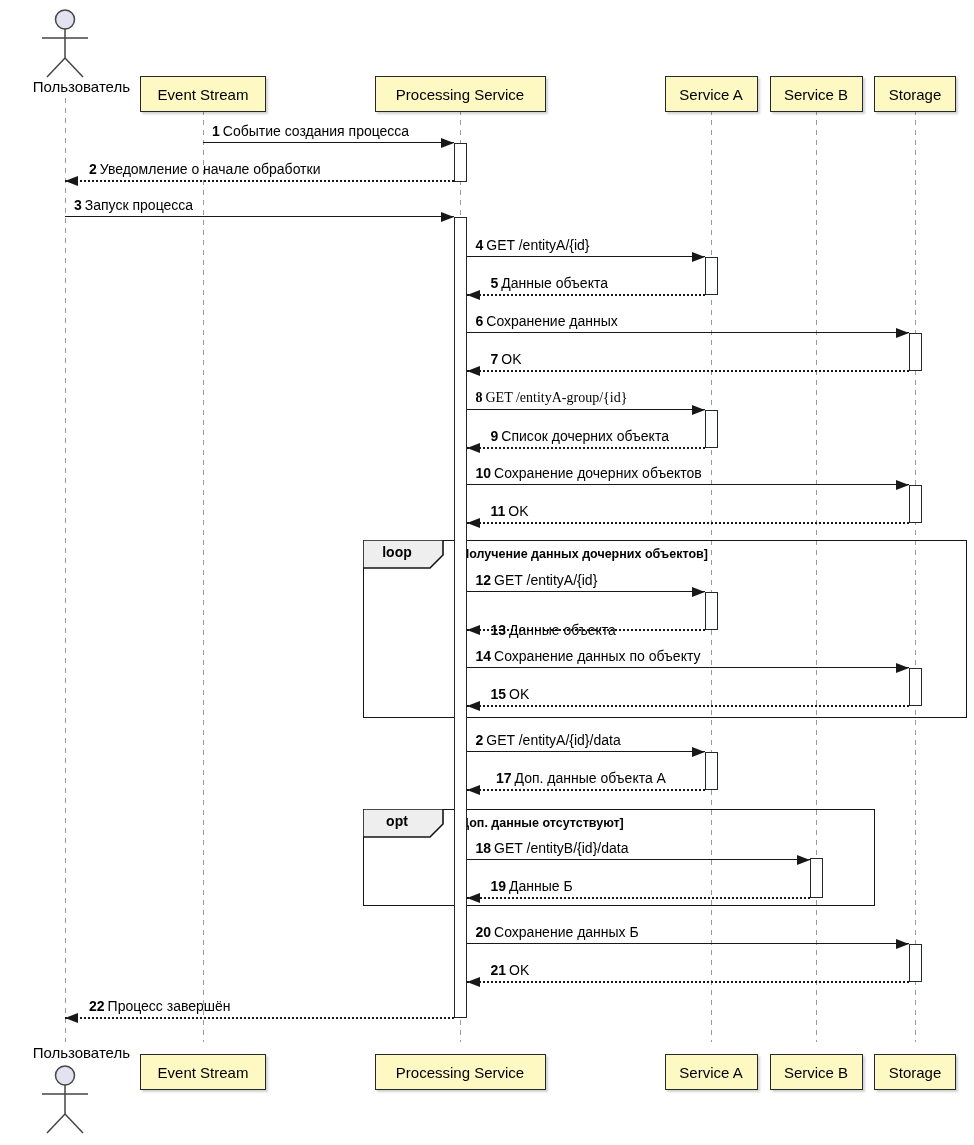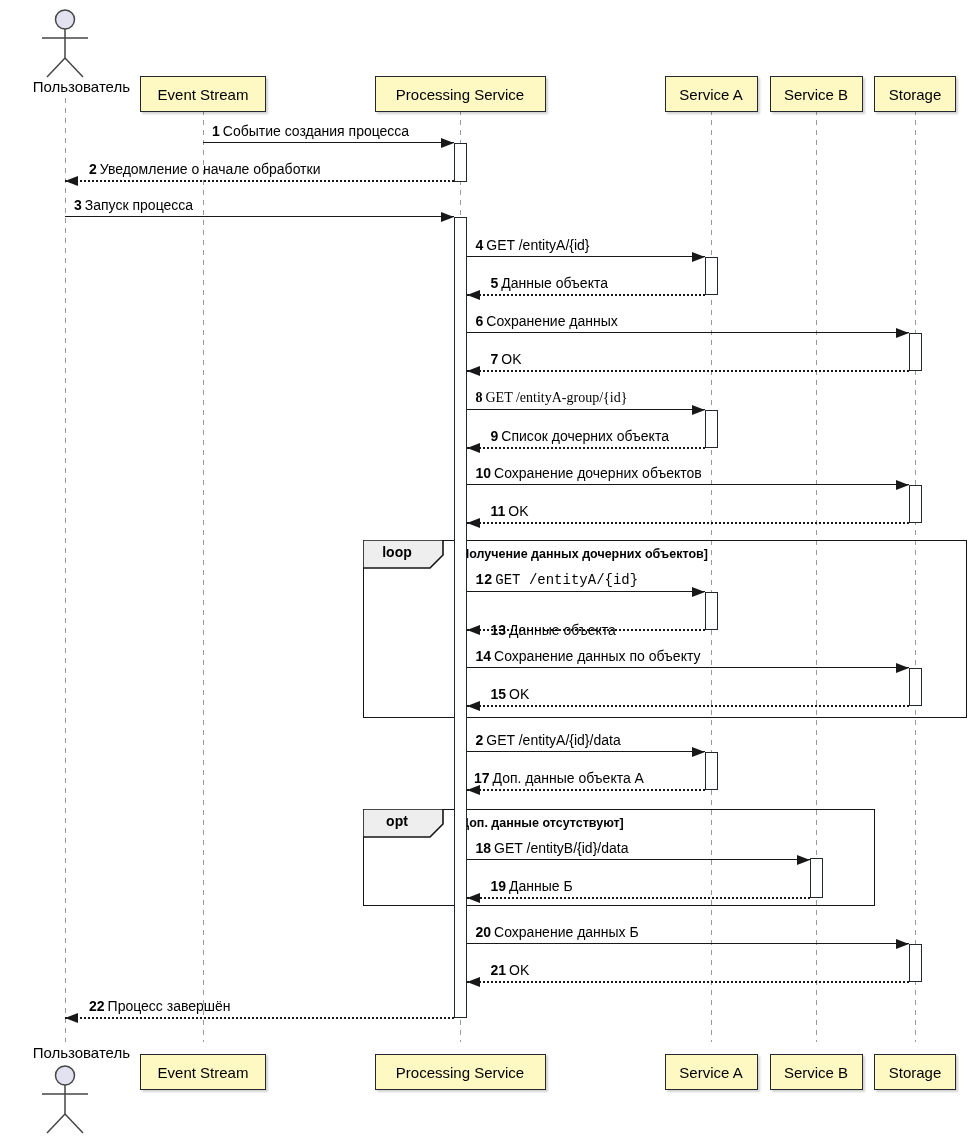--- a/index.html
+++ b/index.html
@@ -120,36 +120,36 @@
     <div class="msg-head left" style="left: 466.5px; top: 442.5px;"></div>
     <div class="msg-label" style="left: 490.5px; top: 427px;"><b>9</b>Список дочерних объекта</div>
     <div class="msg-line sync" style="left: 466.5px; top: 484px; width: 442px;"></div>
     <div class="msg-head right" style="left: 895.5px; top: 479.5px;"></div>
     <div class="msg-label" style="left: 475.5px; top: 464px;"><b>10</b>Сохранение дочерних объектов</div>
     <div class="msg-line return" style="left: 466.5px; top: 522px; width: 442px;"></div>
     <div class="msg-head left" style="left: 466.5px; top: 517.5px;"></div>
     <div class="msg-label" style="left: 490.5px; top: 502px;"><b>11</b>OK</div>
     <div class="msg-line sync" style="left: 466.5px; top: 591px; width: 238px;"></div>
     <div class="msg-head right" style="left: 691.5px; top: 586.5px;"></div>
-    <div class="msg-label" style="left: 475.5px; top: 571px; font-family: Liberation Mono, monospace;"><b>12</b>GET /entityA/{id}</div>
+    <div class="msg-label" style="left: 475.5px; top: 571px;"><b>12</b>GET /entityA/{id}</div>
     <div class="msg-line return" style="left: 466.5px; top: 629px; width: 238px;"></div>
     <div class="msg-head left" style="left: 466.5px; top: 624.5px;"></div>
     <div class="msg-label" style="left: 490.5px; top: 621px;"><b>13</b>Данные объекта</div>
     <div class="msg-line sync" style="left: 466.5px; top: 667px; width: 442px;"></div>
     <div class="msg-head right" style="left: 895.5px; top: 662.5px;"></div>
     <div class="msg-label" style="left: 475.5px; top: 647px;"><b>14</b>Сохранение данных по объекту</div>
     <div class="msg-line return" style="left: 466.5px; top: 705px; width: 442px;"></div>
     <div class="msg-head left" style="left: 466.5px; top: 700.5px;"></div>
     <div class="msg-label" style="left: 490.5px; top: 685px;"><b>15</b>OK</div>
     <div class="msg-line sync" style="left: 466.5px; top: 751px; width: 238px;"></div>
     <div class="msg-head right" style="left: 691.5px; top: 746.5px;"></div>
     <div class="msg-label" style="left: 475.5px; top: 731px;"><b>2</b>GET /entityA/{id}/data</div>
     <div class="msg-line return" style="left: 466.5px; top: 789px; width: 238px;"></div>
     <div class="msg-head left" style="left: 466.5px; top: 784.5px;"></div>
-    <div class="msg-label" style="left: 474px; top: 769px;"><b>17</b>Доп. данные объекта А</div>
+    <div class="msg-label" style="left: 496px; top: 769px;"><b>17</b>Доп. данные объекта А</div>
     <div class="msg-line sync" style="left: 466.5px; top: 859px; width: 343px;"></div>
     <div class="msg-head right" style="left: 796.5px; top: 854.5px;"></div>
     <div class="msg-label" style="left: 475.5px; top: 839px;"><b>18</b>GET /entityB/{id}/data</div>
     <div class="msg-line return" style="left: 466.5px; top: 897px; width: 343px;"></div>
     <div class="msg-head left" style="left: 466.5px; top: 892.5px;"></div>
     <div class="msg-label" style="left: 490.5px; top: 877px;"><b>19</b>Данные Б</div>
     <div class="msg-line sync" style="left: 466.5px; top: 943px; width: 442px;"></div>
     <div class="msg-head right" style="left: 895.5px; top: 938.5px;"></div>
     <div class="msg-label" style="left: 475.5px; top: 923px;"><b>20</b>Сохранение данных Б</div>
     <div class="msg-line return" style="left: 466.5px; top: 981px; width: 442px;"></div>

